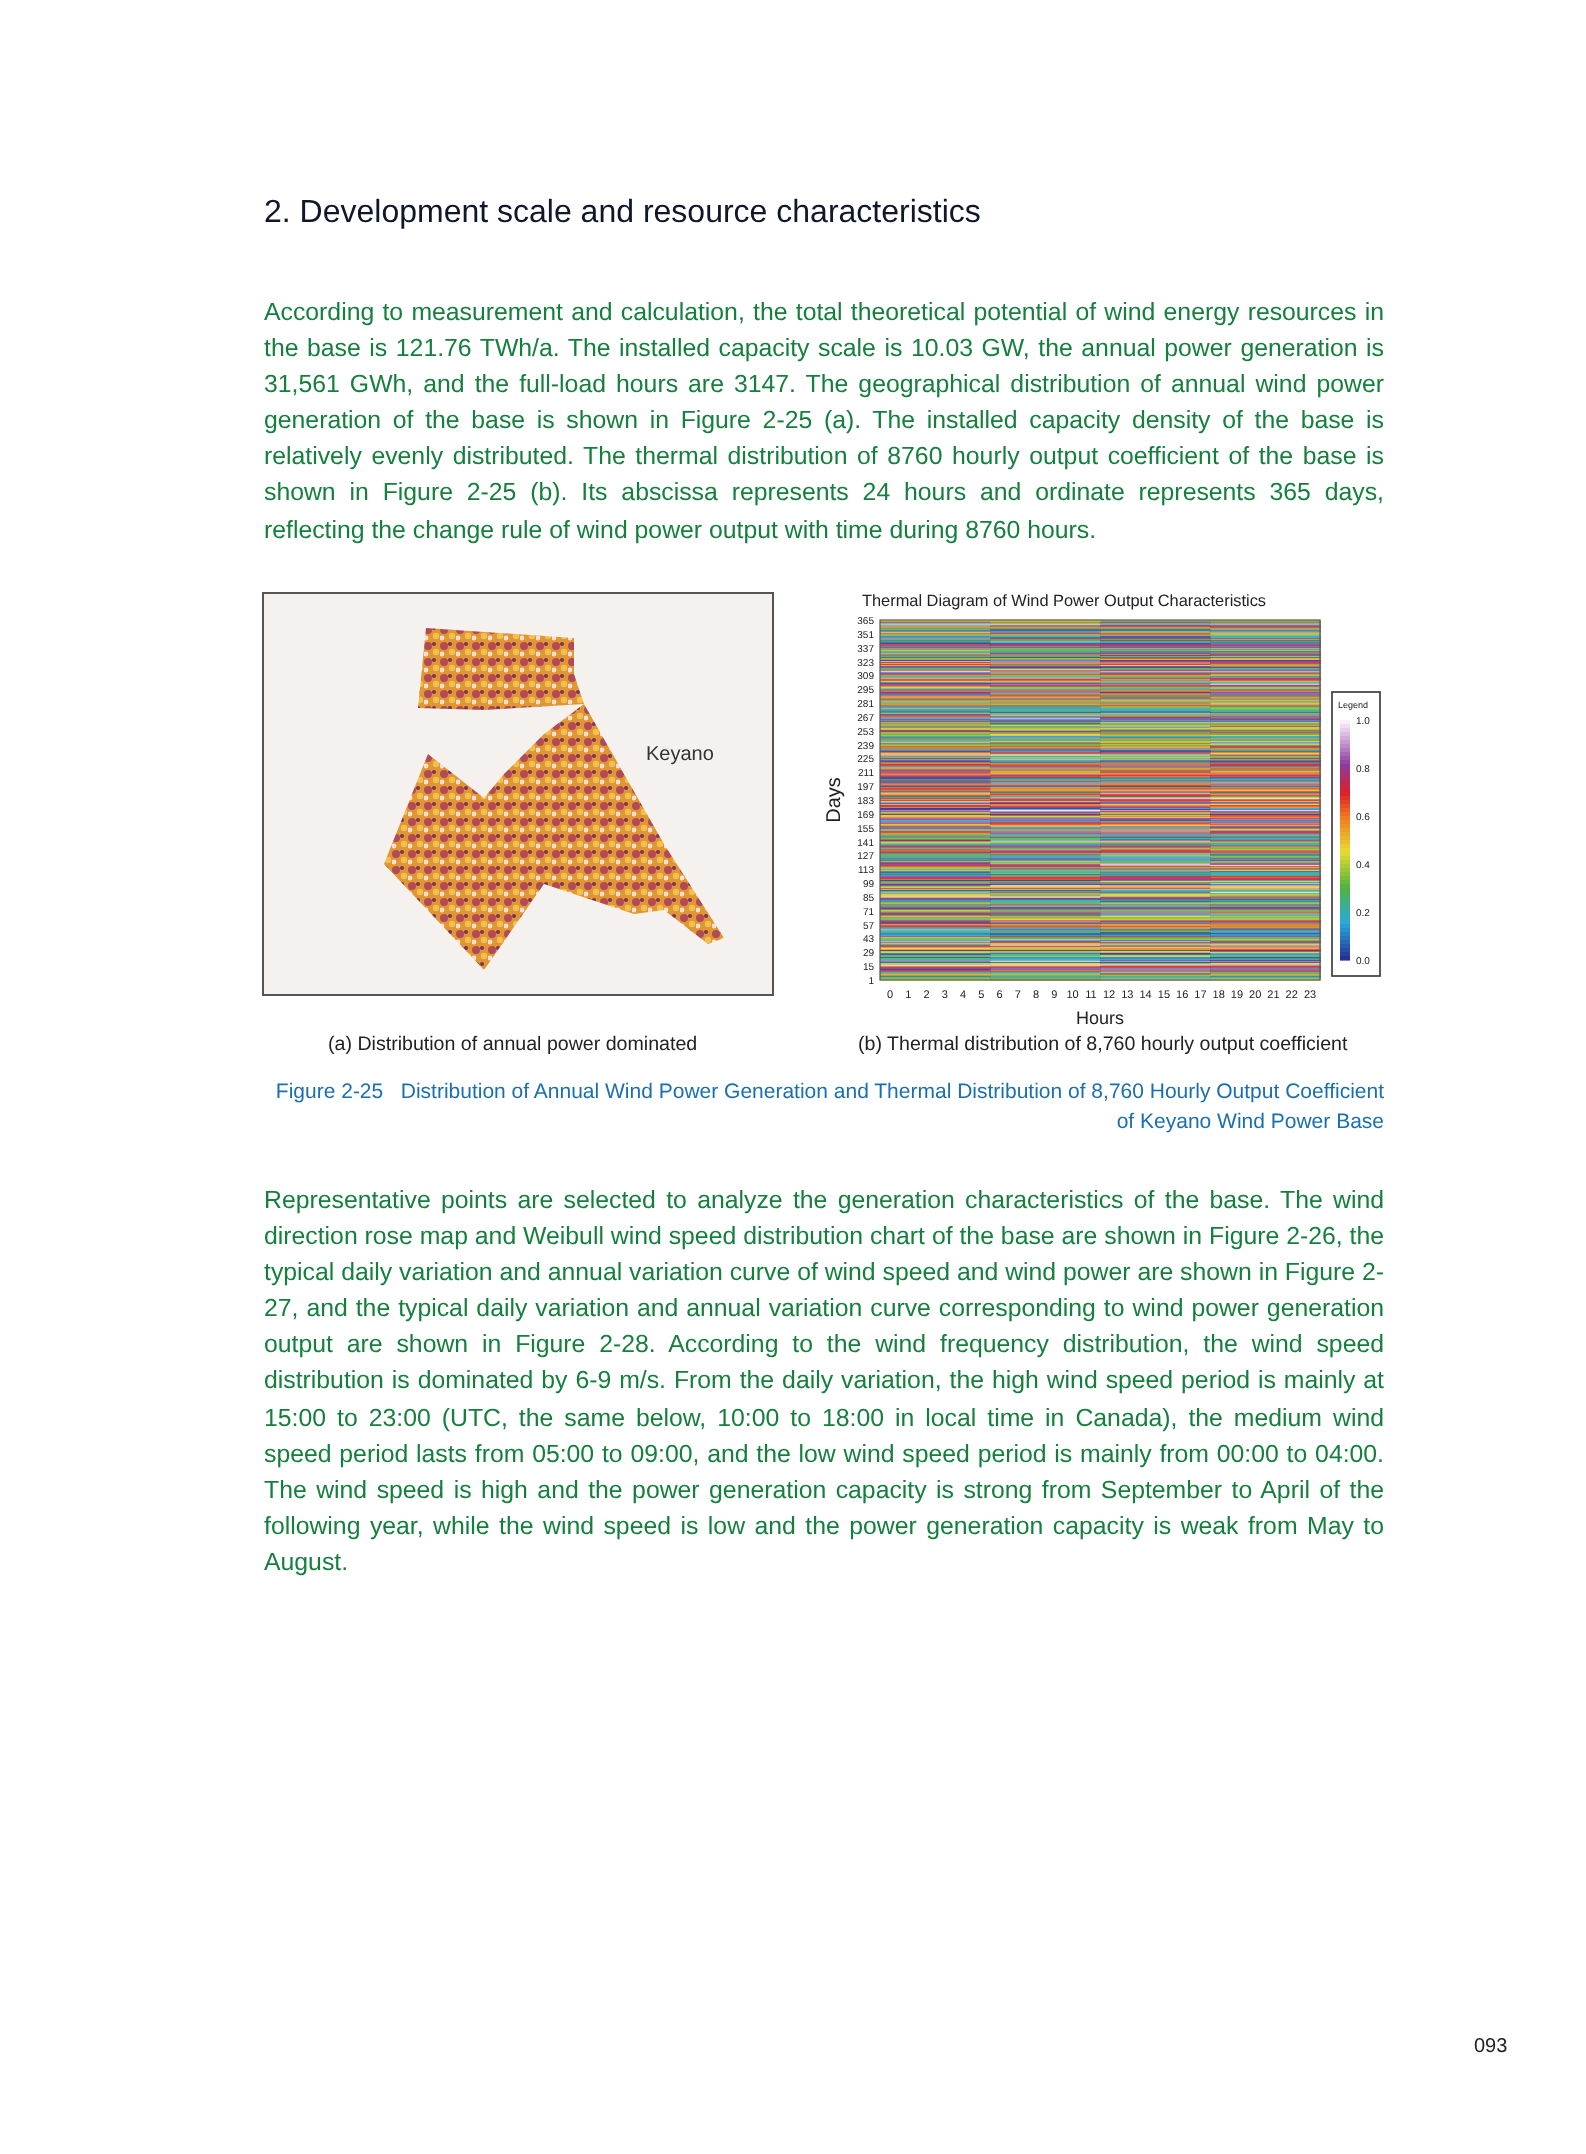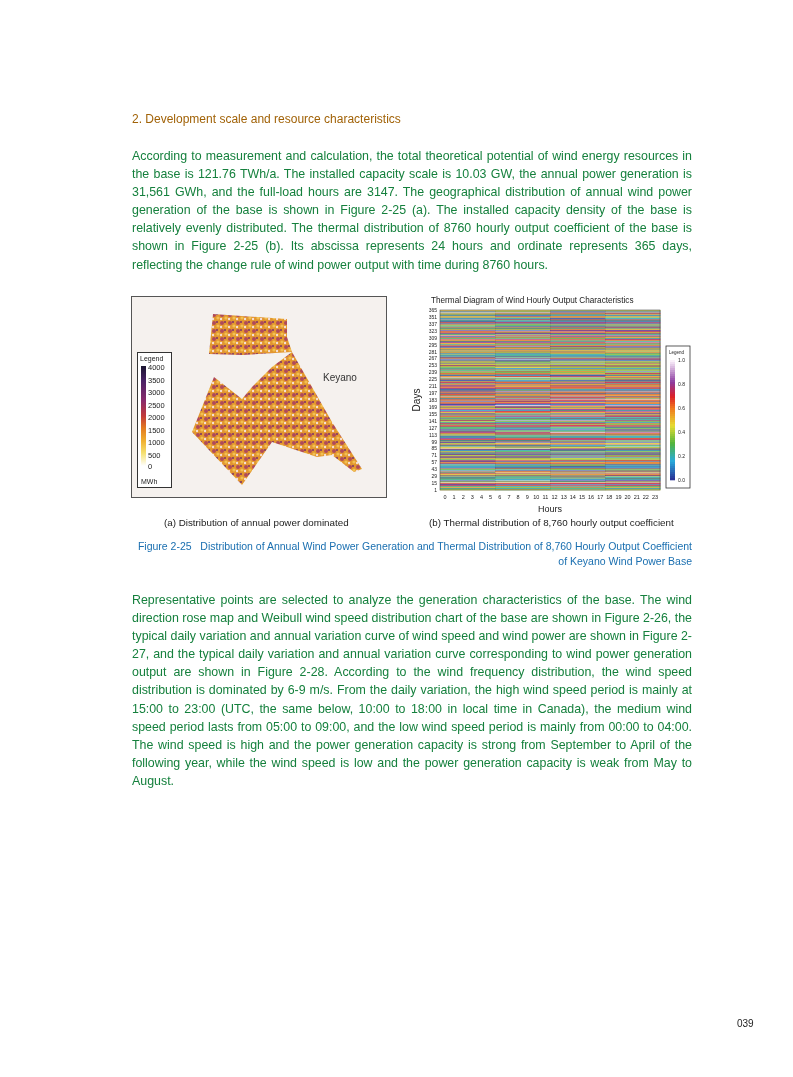--- a/index.html
+++ b/index.html
@@ -1,18 +1,18 @@
 <!DOCTYPE html>
 <html><head>
 <meta charset="utf-8">
 <style>
   html, body { margin: 0; padding: 0; background: #ffffff; }
   body { width: 793px; height: 1077px; position: relative; overflow: hidden;
          font-family: "Liberation Sans", sans-serif; color: #222; }
-  .heading { position: absolute; left: 132px; top: 112px; font-size: 12px; color: #a16207; }
+  .heading { position: absolute; left: 132px; top: 98px; font-size: 16px; color: #0f172a; }
   .para { position: absolute; left: 132px; width: 560px; font-size: 12.4px; line-height: 18.1px;
           text-align: justify; color: #15803d; }
   .para1 { top: 147px; }
   .para2 { top: 591px; }
   .fig-a { position: absolute; left: 131px; top: 296px; width: 256px; height: 202px;
            border: 1px solid #555; background: #f5f1ee; box-sizing: border-box; }
   .fig-a svg { position: absolute; left: 0; top: 0; }
   .legend-a { position: absolute; left: 5px; top: 55px; width: 35px; height: 136px;
               background: #fff; border: 1px solid #333; box-sizing: border-box; font-size: 7.5px; }
   .legend-a .lt { position: absolute; left: 2px; top: 2px; font-size: 7px; }
@@ -45,38 +45,24 @@
         <circle cx="2" cy="2" r="2" fill="#b04a5a"></circle>
         <circle cx="6" cy="5" r="1.6" fill="#f2c050"></circle>
         <circle cx="5" cy="1" r="1" fill="#7a2f6a"></circle>
         <circle cx="1" cy="6" r="1.2" fill="#f7e0d8"></circle>
       </pattern>
     </defs>
     <polygon points="81,17 155,22 155,40 160,55 110,58 77,57" fill="url(#speck)"></polygon>
     <polygon points="160,55 180,90 200,125 230,172 222,175 200,158 185,160 140,145 110,188 60,135 82,80 110,102 120,90 140,70" fill="url(#speck)"></polygon>
   </svg>
   <div class="keyano">Keyano</div>
-  <div class="legend-a">
-    <div class="lt">Legend</div>
-    <div class="bar"></div>
-    <div class="tick" style="top:11px">4000</div>
-    <div class="tick" style="top:23.5px">3500</div>
-    <div class="tick" style="top:36px">3000</div>
-    <div class="tick" style="top:48.5px">2500</div>
-    <div class="tick" style="top:61px">2000</div>
-    <div class="tick" style="top:73.5px">1500</div>
-    <div class="tick" style="top:86px">1000</div>
-    <div class="tick" style="top:98.5px">500</div>
-    <div class="tick" style="top:110px">0</div>
-    <div class="unit">MWh</div>
-  </div>
 </div>
 
 <div class="fig-b">
-  <div class="title">Thermal Diagram of Wind Hourly Output Characteristics</div>
+  <div class="title">Thermal Diagram of Wind Power Output Characteristics</div>
   <svg id="heatmap-svg" width="295" height="220">
       <rect x="40" y="195.5068493150685" width="55.5" height="0.7931506849315069" fill="rgb(230,216,49)" opacity="0.85"></rect>
       <rect x="95" y="195.5068493150685" width="55.5" height="0.7931506849315069" fill="rgb(125,192,57)" opacity="0.85"></rect>
       <rect x="150" y="195.5068493150685" width="55.5" height="0.7931506849315069" fill="rgb(157,201,55)" opacity="0.85"></rect>
       <rect x="205" y="195.5068493150685" width="55.5" height="0.7931506849315069" fill="rgb(207,214,52)" opacity="0.85"></rect>
       <rect x="40" y="195.013698630137" width="55.5" height="0.7931506849315069" fill="rgb(130,193,57)" opacity="0.85"></rect>
       <rect x="95" y="195.013698630137" width="55.5" height="0.7931506849315069" fill="rgb(237,153,37)" opacity="0.85"></rect>
       <rect x="150" y="195.013698630137" width="55.5" height="0.7931506849315069" fill="rgb(232,201,46)" opacity="0.85"></rect>
       <rect x="205" y="195.013698630137" width="55.5" height="0.7931506849315069" fill="rgb(213,216,51)" opacity="0.85"></rect>
       <rect x="40" y="194.5205479452055" width="55.5" height="0.7931506849315069" fill="rgb(106,187,58)" opacity="0.85"></rect>
@@ -1655,13 +1641,13 @@
       <text x="278" y="188" font-size="5" fill="#222" font-family="Liberation Sans, sans-serif">0.0</text>
     </svg>
 </div>
 
 <div class="caption-sub cap-a">(a) Distribution of annual power dominated</div>
 <div class="caption-sub cap-b">(b) Thermal distribution of 8,760 hourly output coefficient</div>
 <div class="fig-caption">Figure 2-25&nbsp;&nbsp;&nbsp;Distribution of Annual Wind Power Generation and Thermal Distribution of 8,760 Hourly Output Coefficient of Keyano Wind Power Base</div>
 
 <div class="para para2">Representative points are selected to analyze the generation characteristics of the base. The wind direction rose map and Weibull wind speed distribution chart of the base are shown in Figure 2-26, the typical daily variation and annual variation curve of wind speed and wind power are shown in Figure 2-27, and the typical daily variation and annual variation curve corresponding to wind power generation output are shown in Figure 2-28. According to the wind frequency distribution, the wind speed distribution is dominated by 6-9 m/s. From the daily variation, the high wind speed period is mainly at 15:00 to 23:00 (UTC, the same below, 10:00 to 18:00 in local time in Canada), the medium wind speed period lasts from 05:00 to 09:00, and the low wind speed period is mainly from 00:00 to 04:00. The wind speed is high and the power generation capacity is strong from September to April of the following year, while the wind speed is low and the power generation capacity is weak from May to August.</div>
 
-<div class="page-num">039</div>
+<div class="page-num">093</div>
 
 </body></html>

